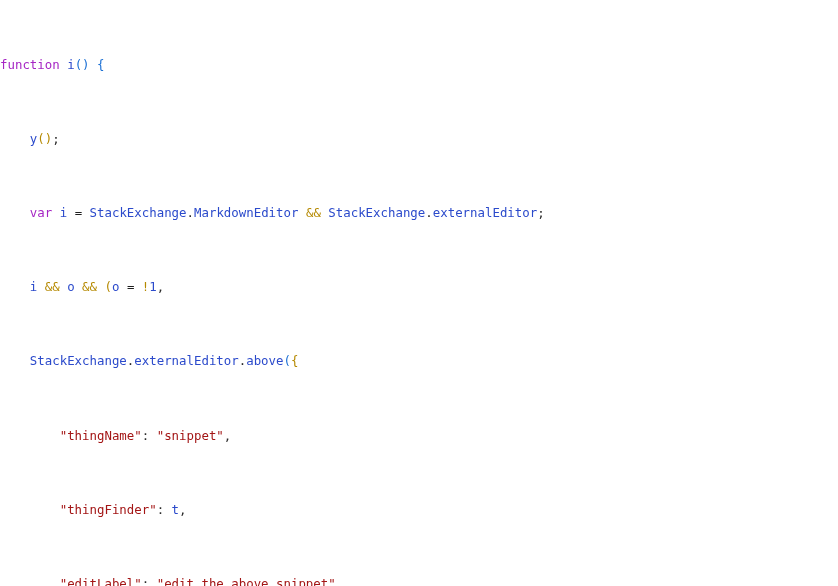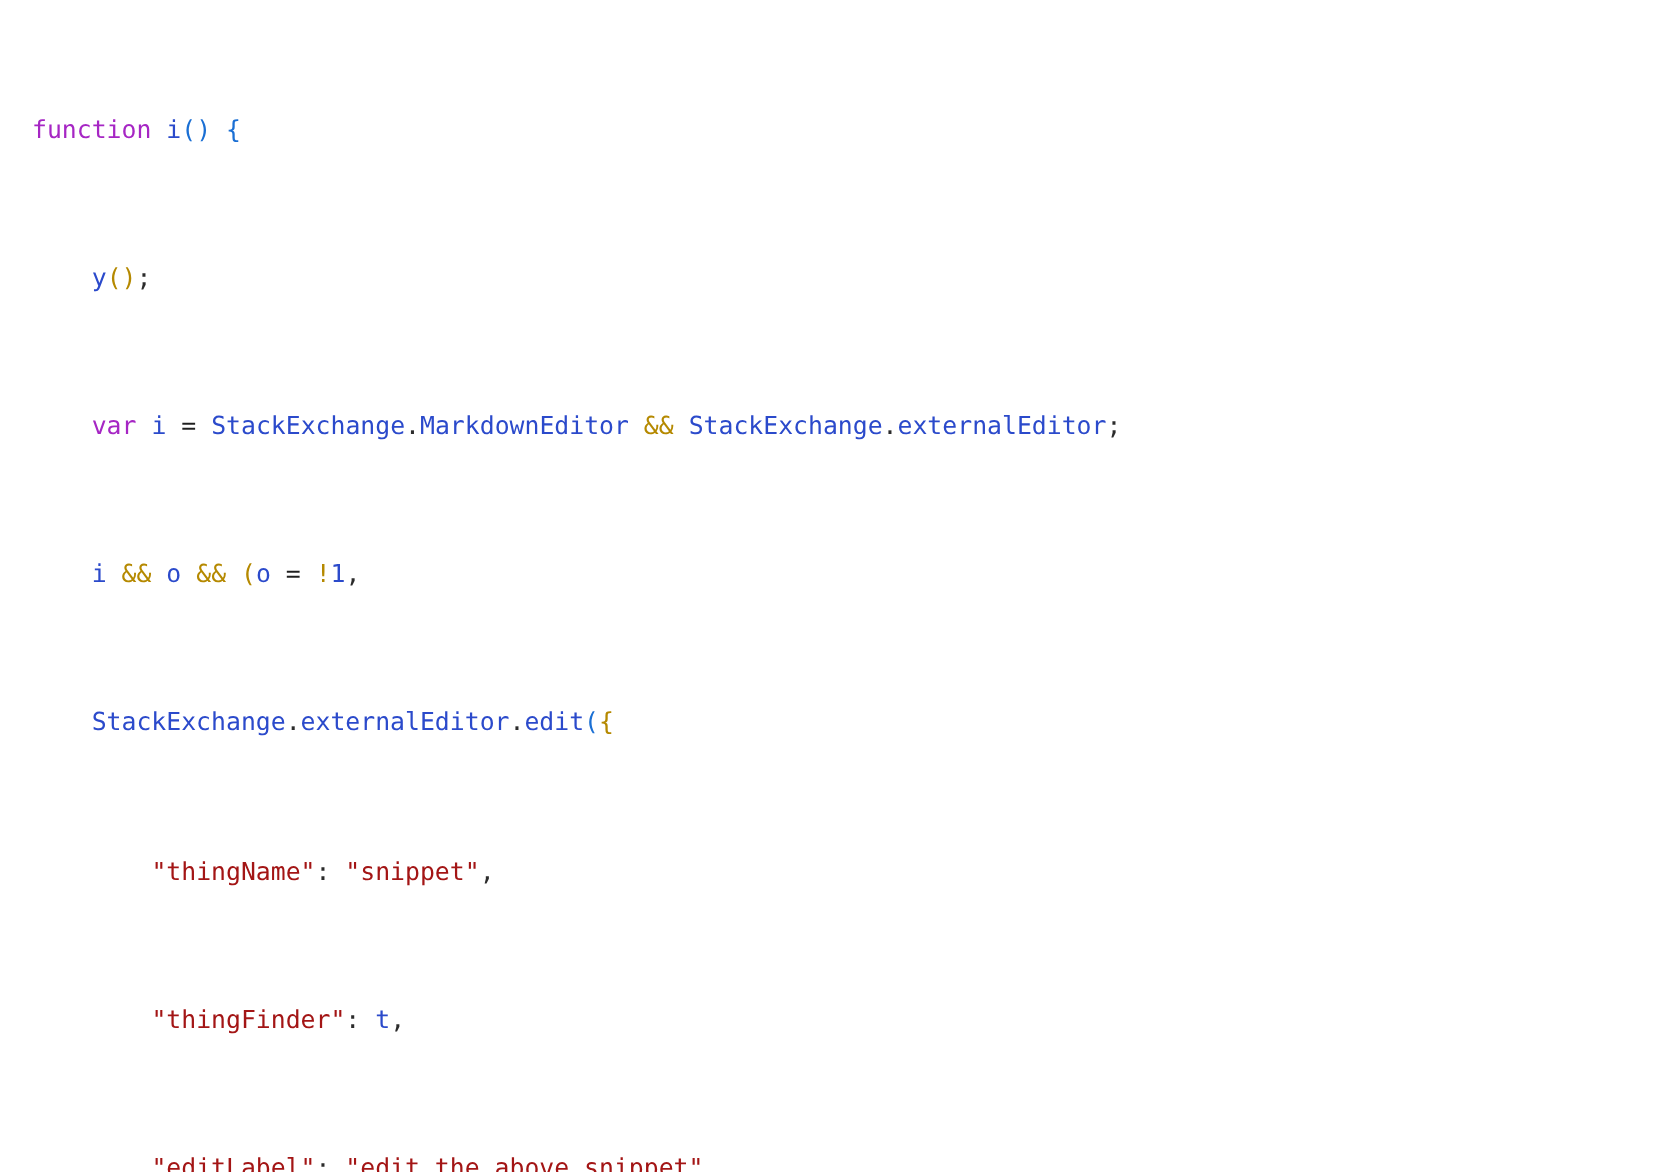--- a/index.html
+++ b/index.html
@@ -22,21 +22,21 @@
   .code-area {
     position: absolute;
     left: 0;
     top: 0;
     width: 838px;
     padding-top: 0px;
   }
   .line {
     position: relative;
     height: 18.55px;
-    padding-left: 16px;
+    padding-left: 0px;
     white-space: pre;
   }
   
   .kw   { color: #a626c4; }      
   .id   { color: #2b4acb; }      
   .str  { color: #a31515; }      
   .num  { color: #2b4acb; }      
   .op   { color: #b58900; }      
   .punc { color: #2b2b2b; }      
   .br0  { color: #1a6fd4; }      
@@ -50,21 +50,21 @@
   <div class="code-area">
 
     <div class="line"><span class="kw">function</span><span class="plain"> </span><span class="id">i</span><span class="br0">()</span><span class="plain"> </span><span class="br0">{</span></div>
 
     <div class="line"><span class="plain">    </span><span class="id">y</span><span class="br1">()</span><span class="punc">;</span></div>
 
     <div class="line"><span class="plain">    </span><span class="kw">var</span><span class="plain"> </span><span class="id">i</span><span class="plain"> = </span><span class="id">StackExchange</span><span class="punc">.</span><span class="id">MarkdownEditor</span><span class="plain"> </span><span class="op">&amp;&amp;</span><span class="plain"> </span><span class="id">StackExchange</span><span class="punc">.</span><span class="id">externalEditor</span><span class="punc">;</span></div>
 
     <div class="line"><span class="plain">    </span><span class="id">i</span><span class="plain"> </span><span class="op">&amp;&amp;</span><span class="plain"> </span><span class="id">o</span><span class="plain"> </span><span class="op">&amp;&amp;</span><span class="plain"> </span><span class="br1">(</span><span class="id">o</span><span class="plain"> = </span><span class="op">!</span><span class="num">1</span><span class="punc">,</span></div>
 
-    <div class="line"><span class="plain">    </span><span class="id">StackExchange</span><span class="punc">.</span><span class="id">externalEditor</span><span class="punc">.</span><span class="id">edit</span><span class="br0">(</span><span class="br1">{</span></div>
+    <div class="line"><span class="plain">    </span><span class="id">StackExchange</span><span class="punc">.</span><span class="id">externalEditor</span><span class="punc">.</span><span class="id">above</span><span class="br0">(</span><span class="br1">{</span></div>
 
     <div class="line"><span class="plain">        </span><span class="str">"thingName"</span><span class="punc">: </span><span class="str">"snippet"</span><span class="punc">,</span></div>
 
     <div class="line"><span class="plain">        </span><span class="str">"thingFinder"</span><span class="punc">: </span><span class="id">t</span><span class="punc">,</span></div>
 
     <div class="line"><span class="plain">        </span><span class="str">"editLabel"</span><span class="punc">: </span><span class="str">"edit the above snippet"</span><span class="punc">,</span></div>
 
     
 
     

